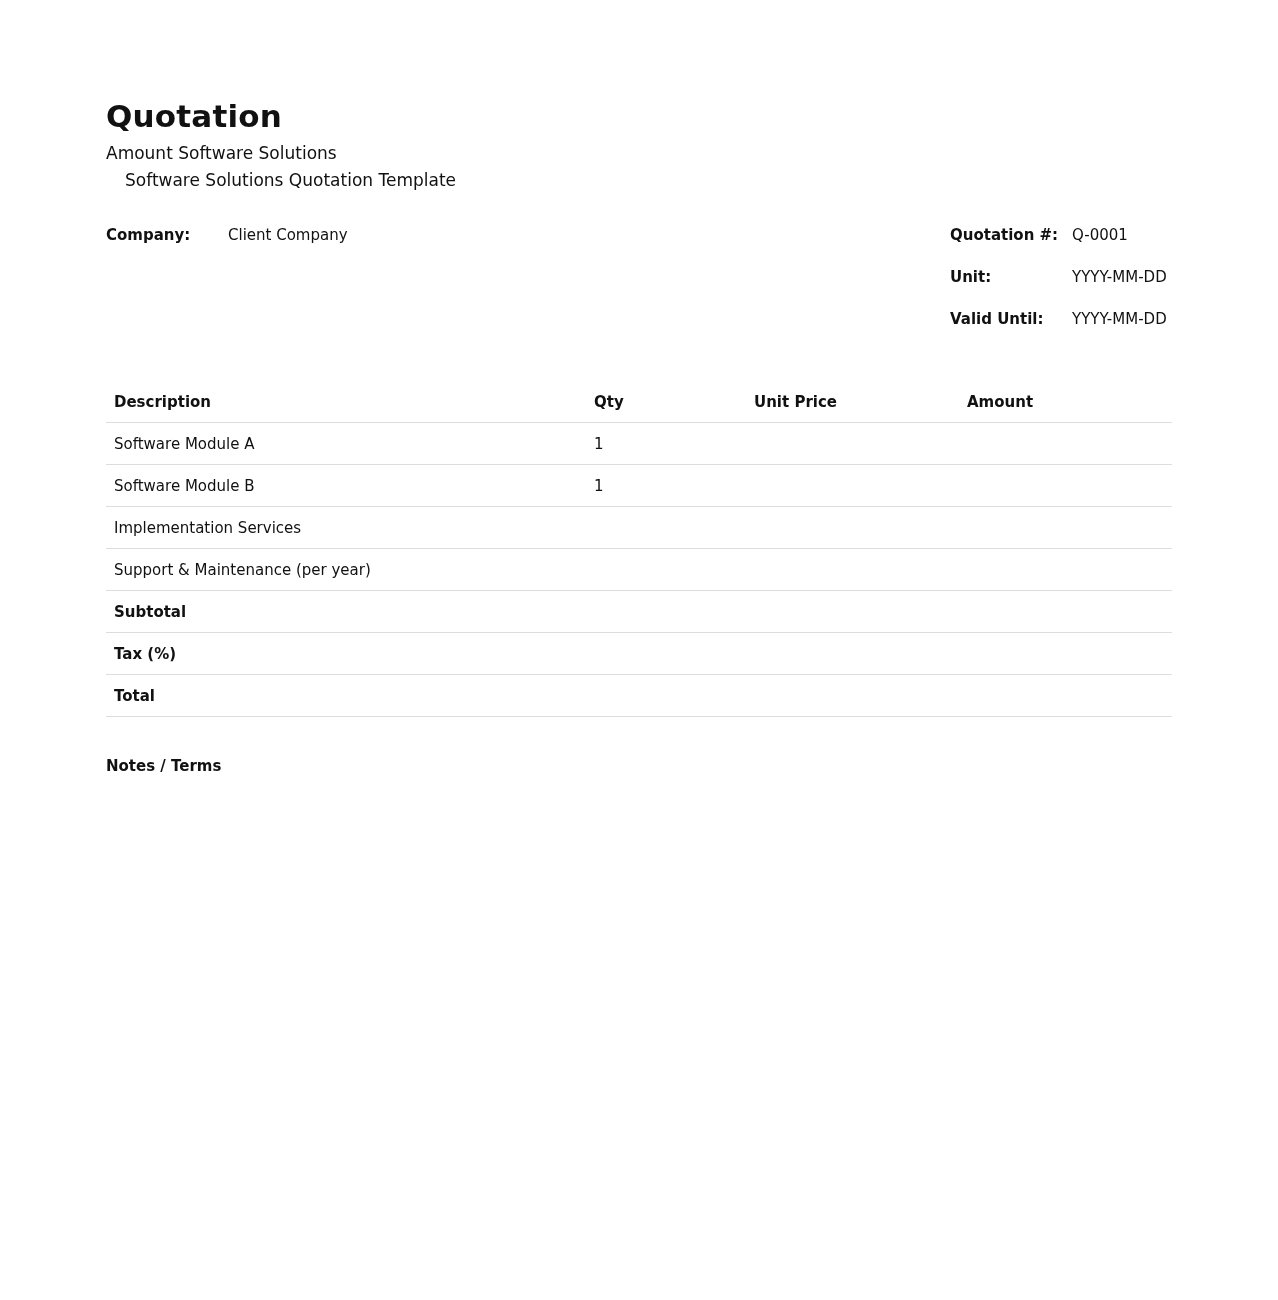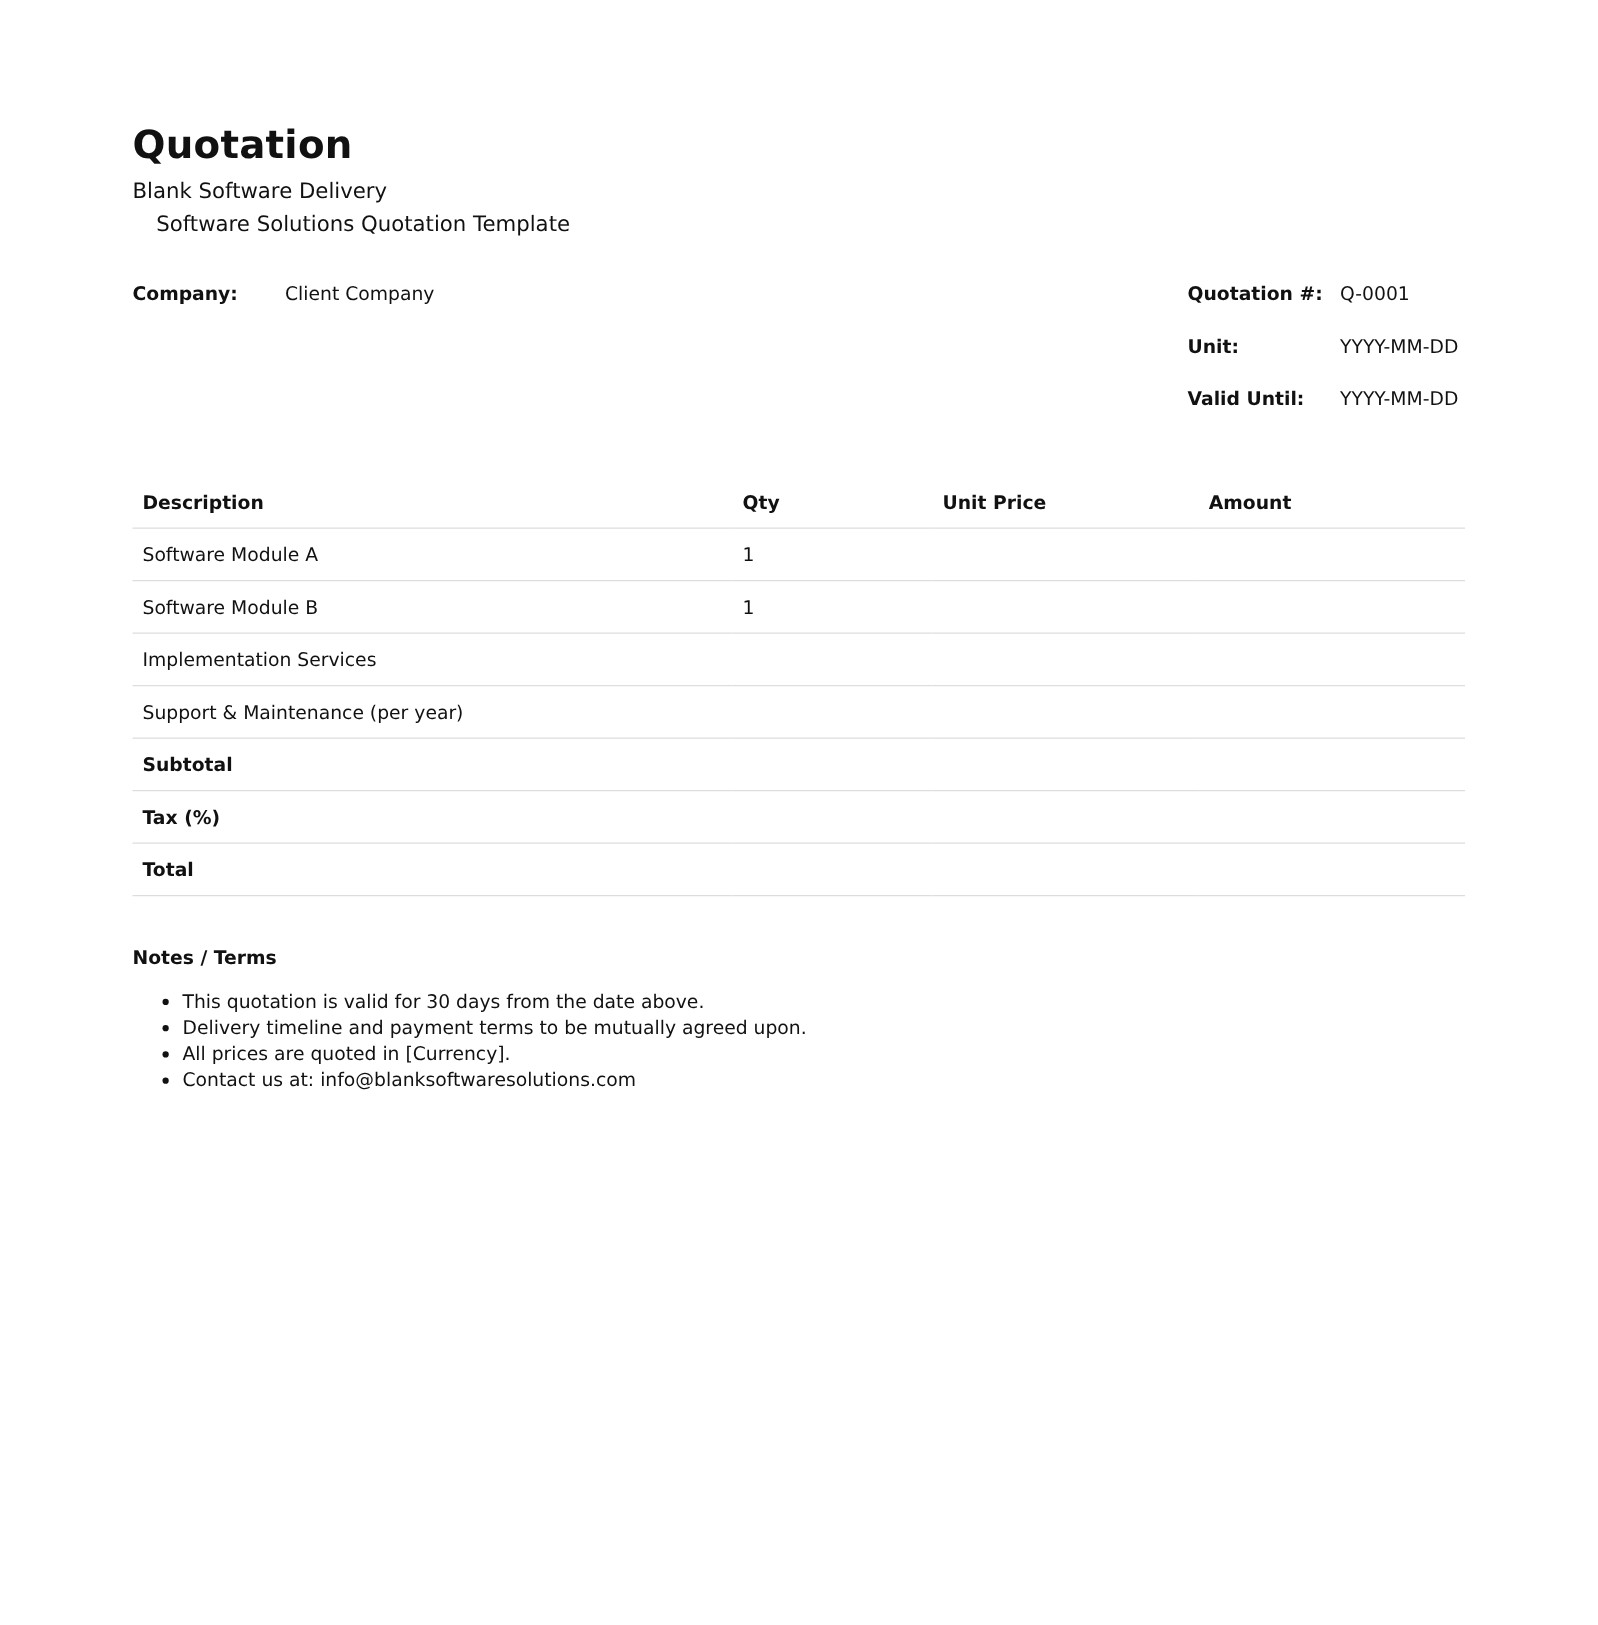--- a/index.html
+++ b/index.html
@@ -43,21 +43,21 @@
   .notes { position: absolute; top: 755px; left: 0; font-size: 15px; }
   .notes-title { font-weight: bold; margin: 0; line-height: 22px; }
   .notes ul { margin: 14px 0 0 0; padding-left: 40px; }
   .notes li { line-height: 21px; white-space: nowrap; }
 </style>
 </head>
 <body>
 
 <div class="page">
   <h1>Quotation</h1>
-  <p class="sub sub1">Blank Software Delivery</p>
+  <p class="sub sub1">Amount Software Solutions</p>
   <p class="sub sub2">Software Solutions Quotation Template</p>
 
   <div class="meta meta-left">
     <div class="meta-row">
       <span class="meta-label">Company:</span>
       <span class="meta-value">Client Company</span>
     </div>
   </div>
 
   <div class="meta meta-right">
@@ -119,20 +119,14 @@
       </tr>
       <tr>
         <td colspan="3" class="sum-label">Total</td>
         <td></td>
       </tr>
     </tbody>
   </table>
 
   <div class="notes">
     <p class="notes-title">Notes / Terms</p>
-    <ul>
-      <li>This quotation is valid for 30 days from the date above.</li>
-      <li>Delivery timeline and payment terms to be mutually agreed upon.</li>
-      <li>All prices are quoted in [Currency].</li>
-      <li>Contact us at: info@blanksoftwaresolutions.com</li>
-    </ul>
   </div>
 </div>
 
 </body></html>

